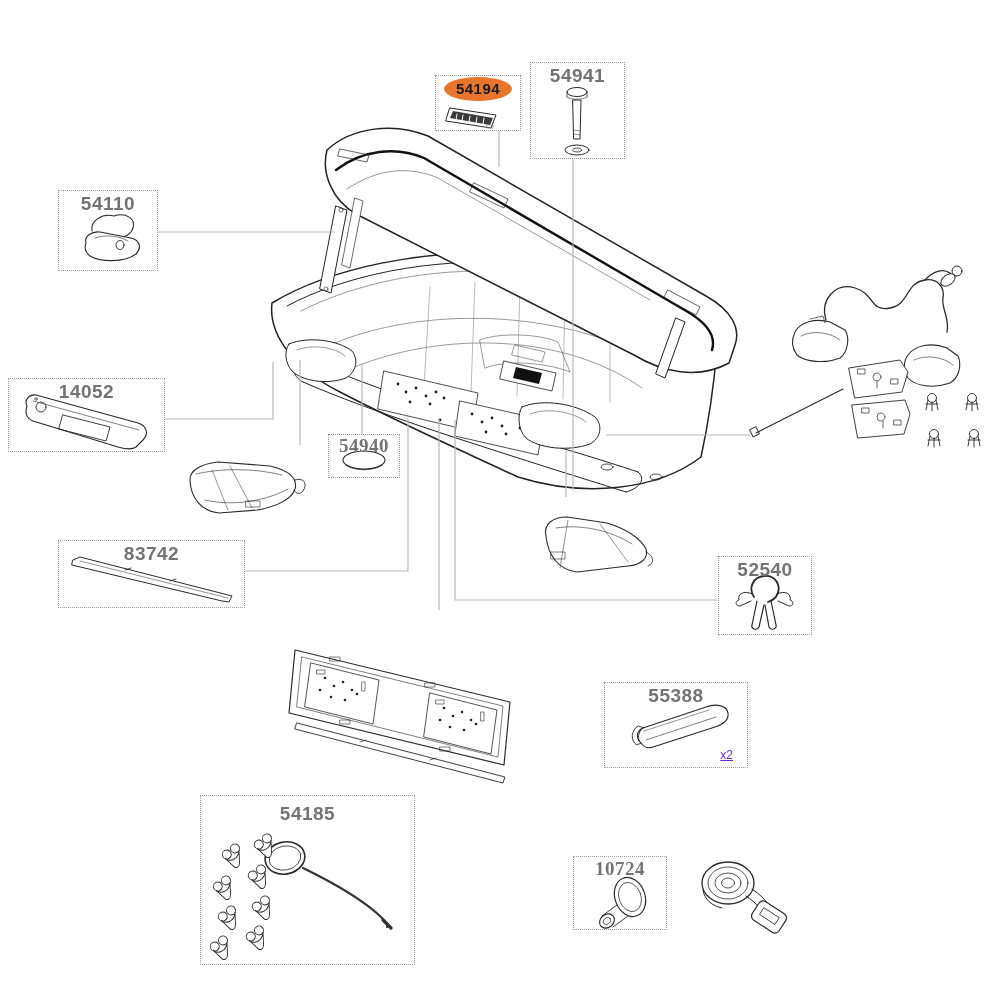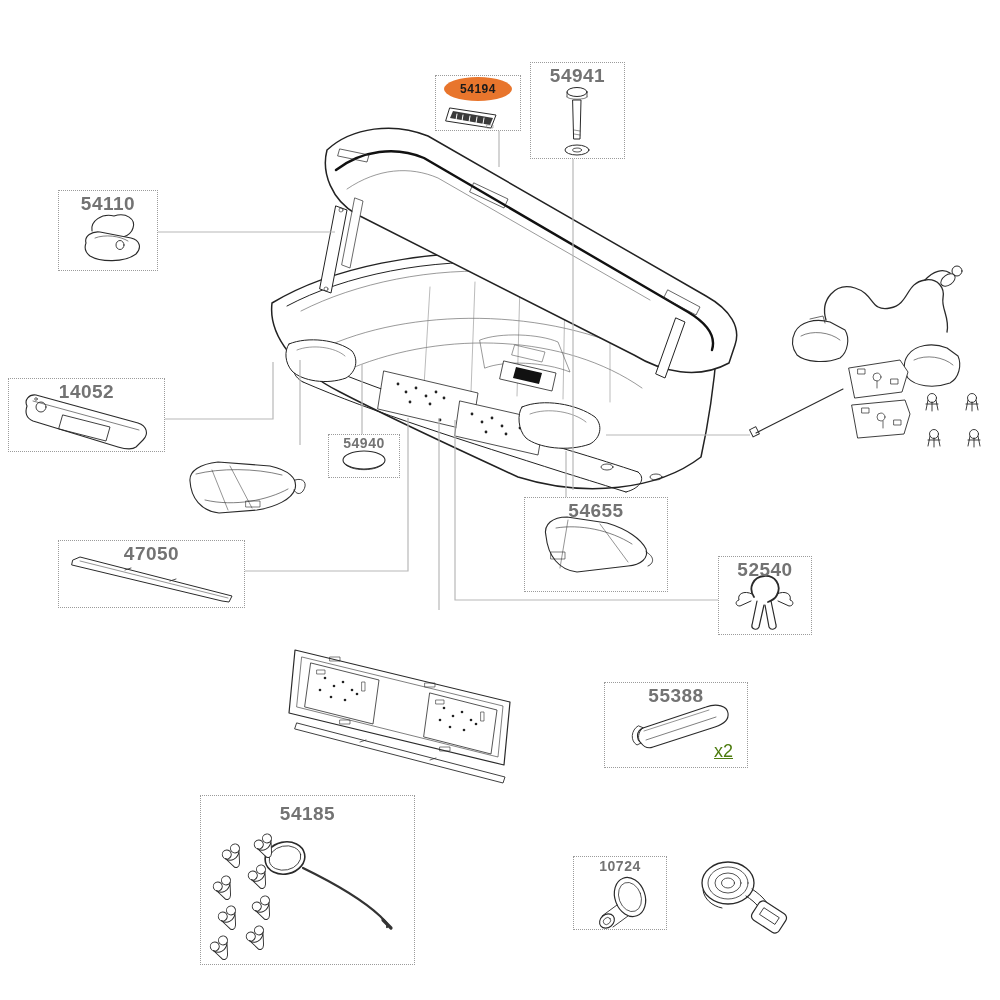--- a/index.html
+++ b/index.html
@@ -2,27 +2,27 @@
 <html><head>
 <meta charset="utf-8">
 <style>
   html,body{margin:0;padding:0;background:#fff;}
   #stage{position:relative;width:1000px;height:1000px;background:#fff;overflow:hidden;
          font-family:"Liberation Sans",sans-serif;}
   #artwork{position:absolute;left:0;top:0;}
   .pbox{position:absolute;border:1px dotted #9b9b9b;background:transparent;box-sizing:border-box;cursor:pointer;}
   .plabel{position:absolute;left:0;right:0;top:3px;text-align:center;
           font-weight:700;font-size:19px;letter-spacing:0.5px;color:#737373;line-height:1.1;}
-  .plabel.small{font-size:14px;}
+  .plabel.small{font-size:19px;font-family:Liberation Serif, serif;}
   .hl-wrap{position:absolute;left:0;right:0;top:1px;height:26px;}
   .hl-pill{position:absolute;left:50%;top:0;transform:translateX(-50%);
            width:68px;height:24px;border-radius:50%;}
-  .hl-text{position:relative;display:block;text-align:center;font-weight:700;font-size:12px;
+  .hl-text{position:relative;display:block;text-align:center;font-weight:700;font-size:15px;
            letter-spacing:0.5px;color:#1a1a1a;line-height:24px;}
-  .qty{position:absolute;right:14px;bottom:5px;font-size:18px;color:#4d7c0f;font-weight:400;text-decoration:underline;}
+  .qty{position:absolute;right:14px;bottom:5px;font-size:12px;color:#6d28d9;font-weight:400;text-decoration:underline;}
 </style>
 </head>
 <body>
 
 <div id="stage">
 
 <svg id="artwork" width="1000" height="1000" viewBox="0 0 1000 1000">
 
   <g fill="none" stroke="#222" stroke-linecap="round" stroke-linejoin="round">
 
@@ -381,26 +381,23 @@
 <div class="pbox" style="left:8px;top:378px;width:157px;height:74px">
   <div class="plabel">14052</div>
 </div>
 
 
 <div class="pbox" style="left:328px;top:434px;width:72px;height:44px">
   <div class="plabel small" style="top:1px">54940</div>
 </div>
 
 <div class="pbox" style="left:58px;top:540px;width:187px;height:68px">
-  <div class="plabel">47050</div>
-</div>
-
-<div class="pbox" style="left:524px;top:497px;width:144px;height:95px">
-  <div class="plabel">54655</div>
-</div>
+  <div class="plabel">83742</div>
+</div>
+
 
 <div class="pbox" style="left:718px;top:556px;width:94px;height:79px">
   <div class="plabel">52540</div>
 </div>
 
 
 <div class="pbox" style="left:604px;top:682px;width:144px;height:86px">
   <div class="plabel">55388</div>
   <div class="qty">x2</div>
 </div>

